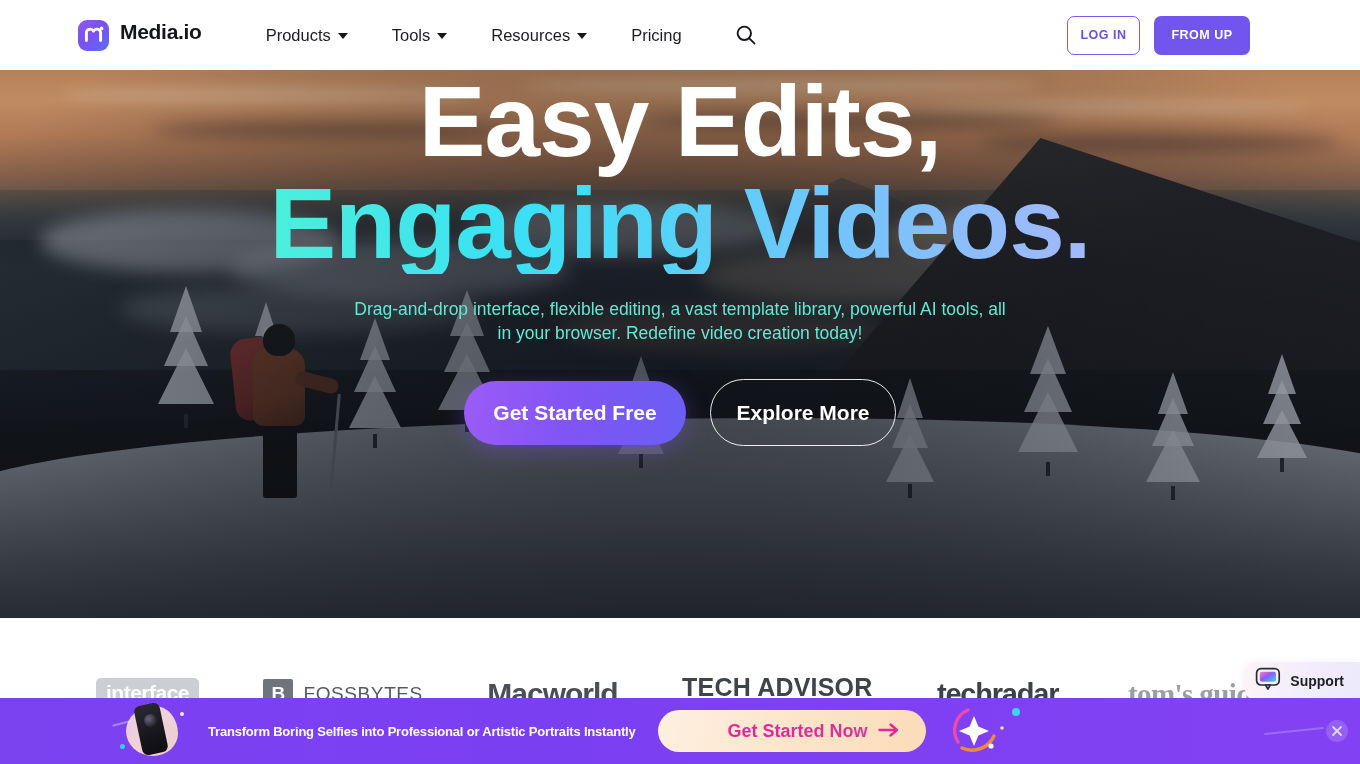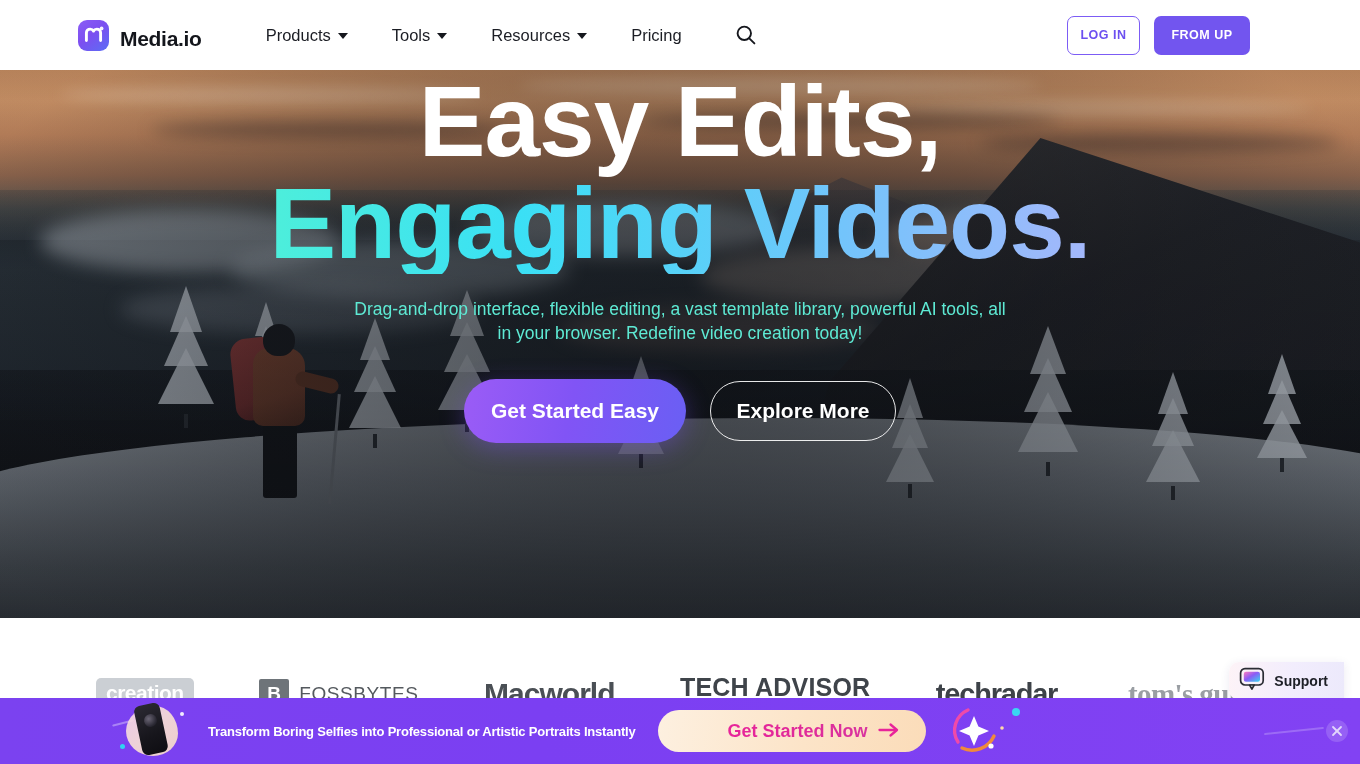--- a/index.html
+++ b/index.html
@@ -28,21 +28,21 @@
     height: 70px;
     background: #ffffff;
     display: flex;
     align-items: center;
     padding: 0 110px 0 78px;
     z-index: 40;
   }
 
   .brand {
     display: flex;
-    align-items: flex-end;
+    align-items: flex-start;
     gap: 11px;
     cursor: pointer;
   }
 
   .brand-mark {
     width: 31px;
     height: 31px;
     border-radius: 9px;
     background: linear-gradient(140deg, #8b5cf6 0%, #7c4ff0 45%, #5b6ef5 100%);
     position: relative;
@@ -334,21 +334,21 @@
     color: #ffffff;
     font-size: 21px;
     font-weight: bold;
     display: flex; align-items: center; justify-content: center;
     cursor: pointer;
     border: none;
     box-shadow: 0 6px 24px rgba(124,80,245,0.35);
   }
 
   .btn-outline {
-    width: 186px; height: 60px;
+    width: 186px; height: 67px;
     border-radius: 34px;
     border: 1.7px solid rgba(255,255,255,0.9);
     background: transparent;
     color: #ffffff;
     font-size: 21px;
     font-weight: bold;
     display: flex; align-items: center; justify-content: center;
     cursor: pointer;
   }
 
@@ -396,21 +396,21 @@
   .lg-macworld { font-size: 30px; font-weight: bold; color: #4a4f55; letter-spacing: -1px; }
   .lg-techadvisor { text-align: center; line-height: 1; }
   .lg-techadvisor .m { font-size: 25px; font-weight: bold; color: #3f444a; letter-spacing: 0.2px; }
   .lg-techadvisor .s { font-size: 8.5px; color: #7b8086; letter-spacing: 0.6px; margin-top: 4px; display: block; text-align: right; }
   .lg-techradar { font-size: 29px; font-weight: bold; color: #3d4248; letter-spacing: -1.2px; }
   .lg-tomsguide { font-size: 29px; font-weight: bold; color: #9a9ea3; letter-spacing: -0.6px; font-family: "Liberation Serif", serif; }
 
   
   .support {
     position: absolute;
-    top: 662px; right: 16px;
+    top: 662px; right: 0;
     height: 38px;
     display: flex;
     align-items: center;
     gap: 9px;
     padding: 0 16px 0 10px;
     background: linear-gradient(95deg, #fdf3f7 0%, #f2edfd 55%, #ece9fb 100%);
     border-radius: 10px 0 0 10px;
     box-shadow: 0 2px 10px rgba(60,40,120,0.10);
     z-index: 50;
     cursor: pointer;
@@ -654,30 +654,30 @@
     <div class="hero-content">
       <div class="headline1">Easy Edits,</div>
       <div class="headline2">Engaging Videos.</div>
 
       <div class="subtitle">
         <span>Drag-and-drop interface, flexible editing, a vast template library, powerful AI tools, all</span>
         <span>in your browser. Redefine video creation today!</span>
       </div>
 
       <div class="cta-row">
-        <button class="btn-primary">Get Started Easy</button>
+        <button class="btn-primary">Get Started Free</button>
         <button class="btn-outline">Explore More</button>
       </div>
     </div>
   </div>
 
   <div class="logostrip">
 
     <div class="press-logo">
-      <span class="lg-filehorse">creation</span>
+      <span class="lg-filehorse">interface</span>
     </div>
 
     <div class="press-logo lg-fossbytes">
       <span class="sq">B</span>
       <span class="tx">FOSSBYTES</span>
     </div>
 
     <div class="press-logo">
       <span class="lg-macworld">Macworld</span>
     </div>

